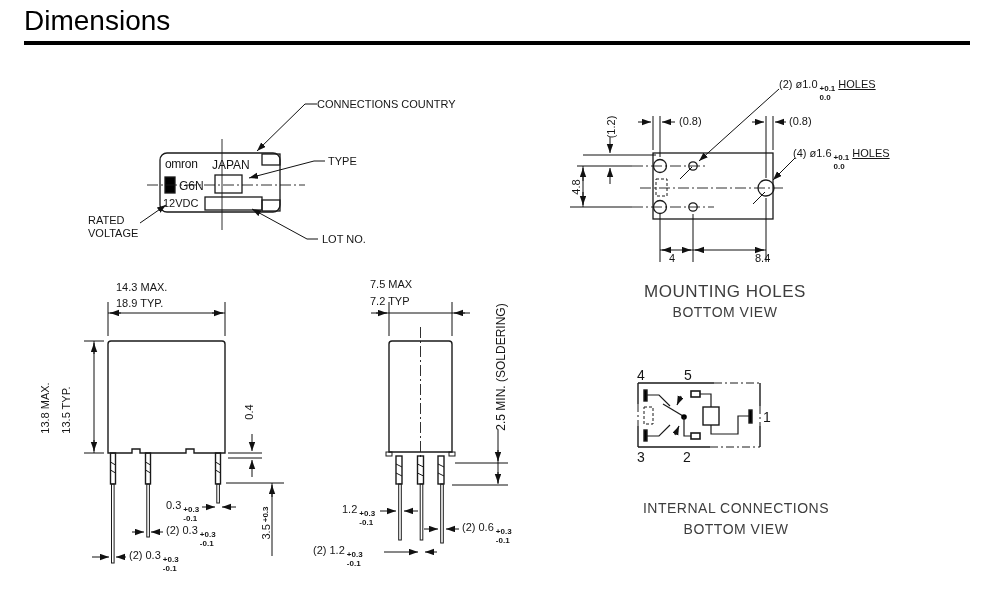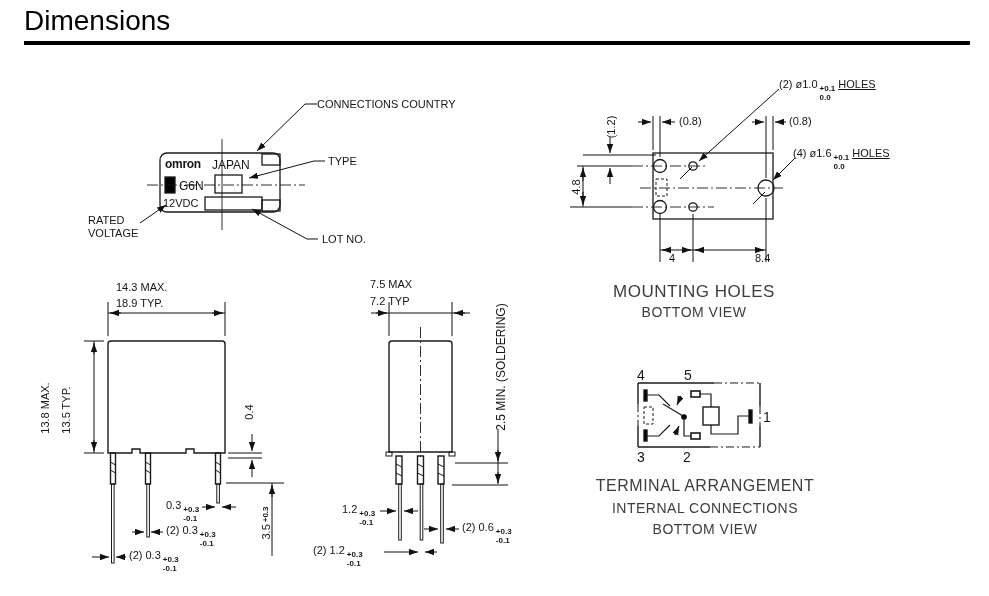--- a/index.html
+++ b/index.html
@@ -3,28 +3,28 @@
 <meta charset="utf-8">
 <style>
   html,body{margin:0;padding:0;background:#fff;}
   .canvas{position:relative;width:989px;height:596px;background:#fff;overflow:hidden;
           font-family:"Liberation Sans",sans-serif;color:#111;}
   .title{position:absolute;left:24px;top:5px;font-size:28px;font-weight:400;color:#000;}
   .rule{position:absolute;left:24px;top:41px;width:946px;height:4px;background:#000;}
   svg.art{position:absolute;left:0;top:0;}
   .txt{position:absolute;white-space:nowrap;font-size:11px;color:#151515;}
   .c{}
-  .cap{position:absolute;color:#3d3d3d;letter-spacing:.5px;text-align:center;white-space:nowrap;}
+  .cap{position:absolute;color:#3d3d3d;letter-spacing:.5px;text-align:center;white-space:nowrap;margin-left:31px;}
   .rot{position:absolute;display:flex;align-items:center;justify-content:center;
        transform:rotate(-90deg);font-size:11px;color:#151515;white-space:nowrap;}
   .tol{display:inline-flex;flex-direction:column;justify-content:center;margin-left:2px;
        font-size:8px;line-height:8.5px;font-weight:700;vertical-align:-3px;}
   .tol i{font-style:normal;}
   .sfx{margin-left:3px;text-decoration:underline;}
-  .brand{font-weight:700;letter-spacing:-.3px;}
+  .brand{font-weight:400;letter-spacing:-.3px;}
   .wrapcall{white-space:normal;line-height:13px;}
 </style>
 </head>
 <body>
 
 <div class="canvas">
 
   <div class="title">Dimensions</div>
   <div class="rule"></div>
 
@@ -307,17 +307,16 @@
         <i>+0.3</i>
         <i>-0.1</i>
       </span>
   </div>
 
   <div class="txt" style="left:637px;top:367px;font-size:14px">4</div>
   <div class="txt" style="left:684px;top:367px;font-size:14px">5</div>
   <div class="txt" style="left:637px;top:449px;font-size:14px">3</div>
   <div class="txt" style="left:683px;top:449px;font-size:14px">2</div>
   <div class="txt" style="left:763px;top:409px;font-size:14px">1</div>
-  <div class="cap" style="left:580px;top:477px;width:250px;font-size:16px">TERMINAL ARRANGEMENT</div>
   <div class="cap" style="left:580px;top:500px;width:250px;font-size:14px">INTERNAL CONNECTIONS</div>
   <div class="cap" style="left:580px;top:521px;width:250px;font-size:14px">BOTTOM VIEW</div>
 
 </div>
 
 </body></html>

